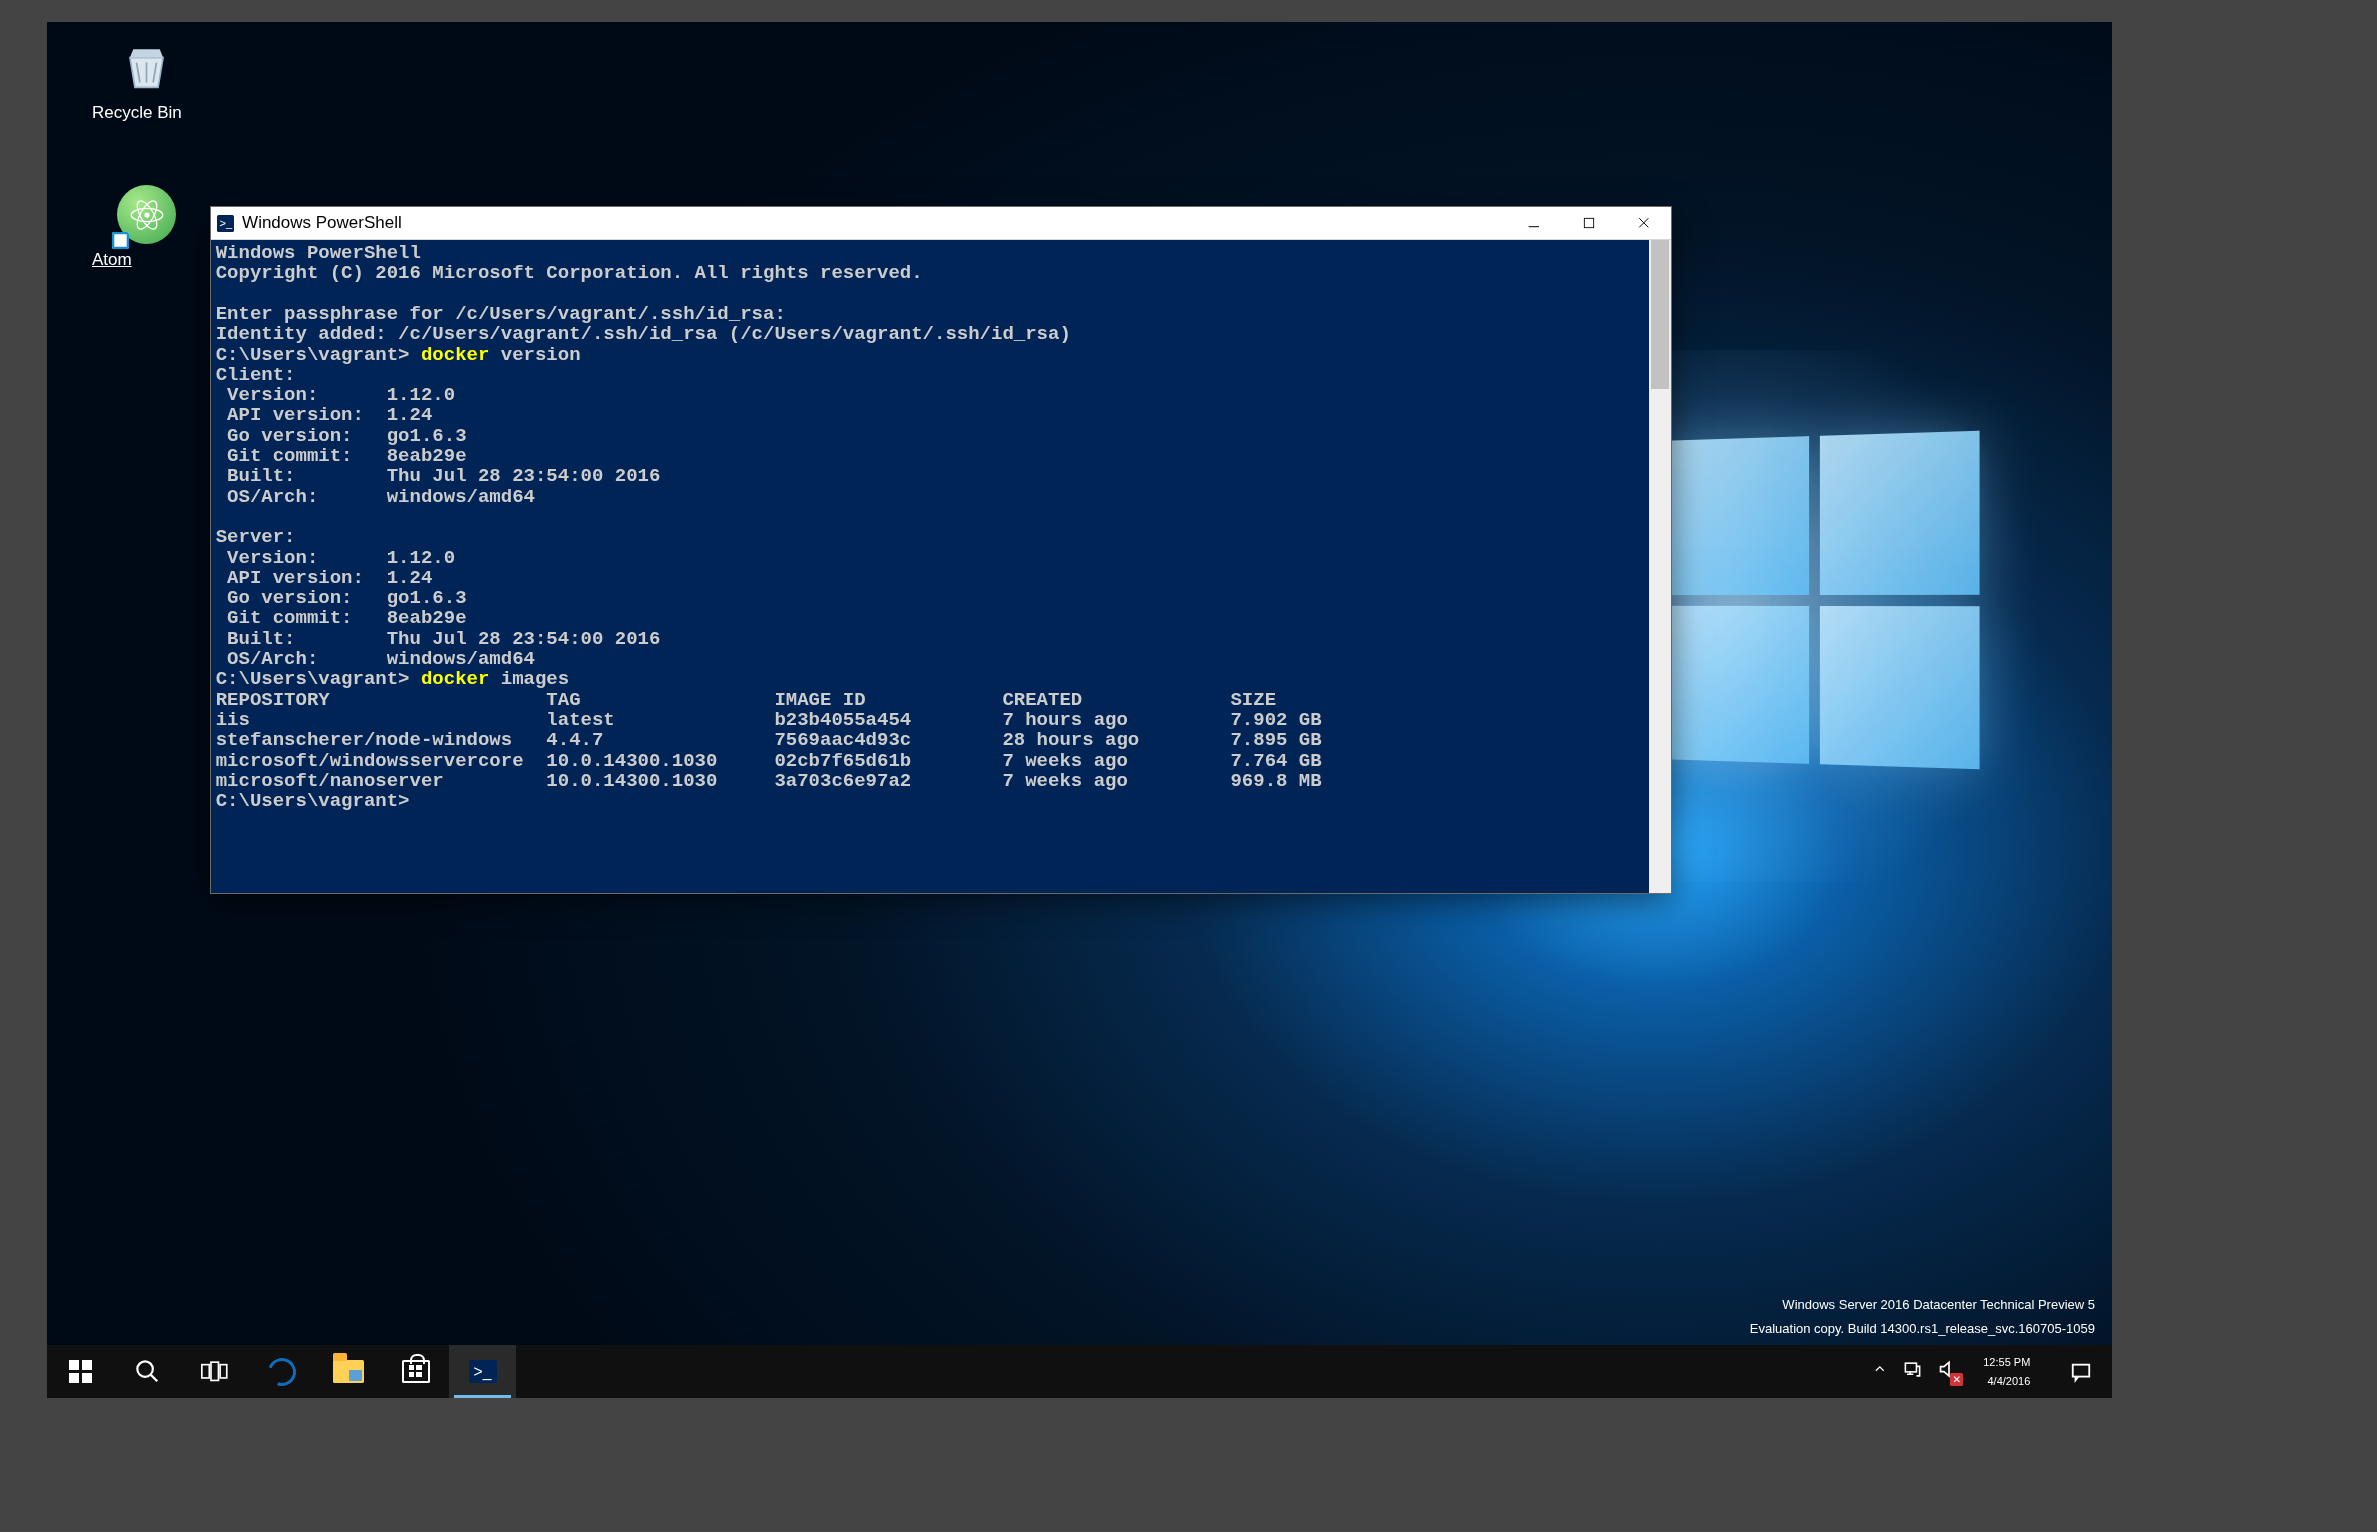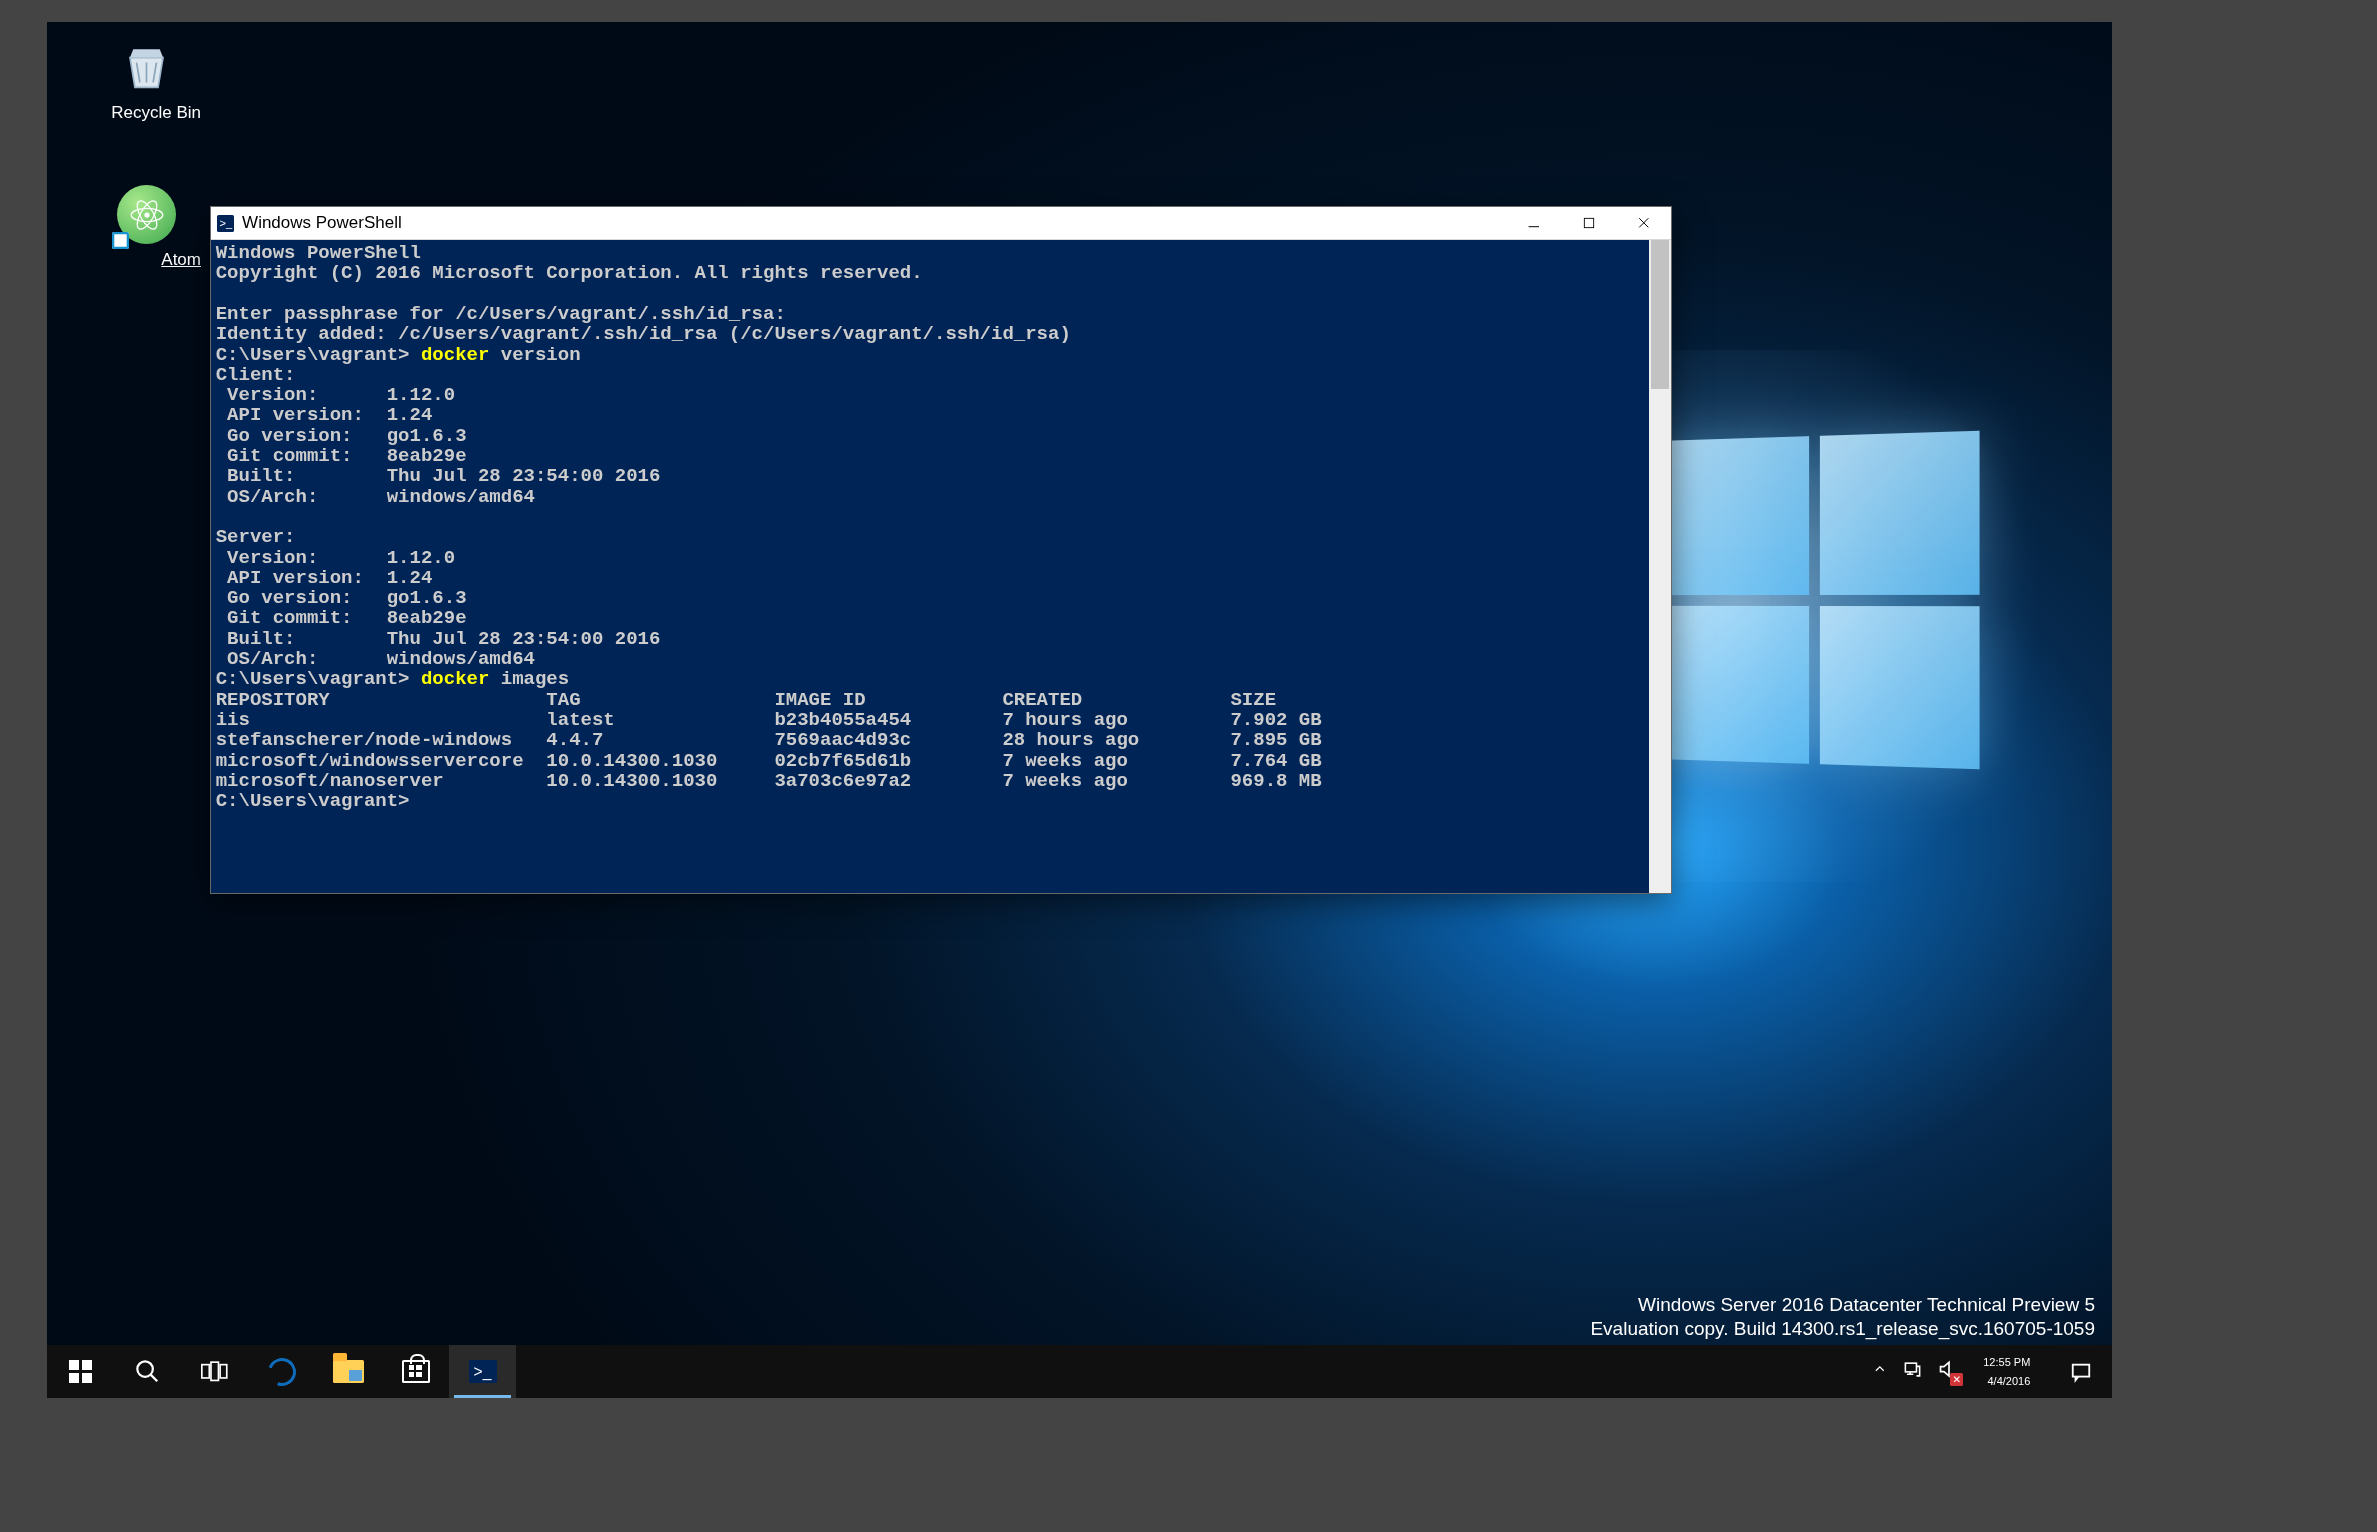--- a/index.html
+++ b/index.html
@@ -13,21 +13,21 @@
   .win-logo {
     position: absolute; left: 1603px; top: 414px; width: 328px; height: 328px;
     display: grid; grid-template-columns: 1fr 1fr; grid-template-rows: 1fr 1fr; gap: 11px;
     transform: perspective(1095px) rotateY(-12deg);
     opacity: .9;
   }
   .win-logo div { background: linear-gradient(135deg,#bfe8ff,#5fbff7); box-shadow: 0 0 47px rgba(130,210,255,.35); }
   .glow { position:absolute; left:1533px; top:328px; width:501px; height:532px;
           background: radial-gradient(circle at 30% 50%, rgba(255,255,255,.5), rgba(120,200,255,.15) 40%, transparent 70%); }
 
-  .desk-icon { position: absolute; width: 109px; text-align: right; color: #fff; font-size: 17px; }
+  .desk-icon { position: absolute; width: 109px; text-align: left; color: #fff; font-size: 17px; }
   .desk-icon .ico { width: 59px; height: 59px; margin: 0 auto 6.3px; display:flex;align-items:center;justify-content:center; }
   .recycle .ico svg { width: 53px; height: 53px; }
   .atom .ico { background: radial-gradient(circle at 35% 30%, #a6e88a, #3fa84f); border-radius: 50%; position:relative; }
   .atom .ico::before { content:""; position:absolute; left:-4.7px; bottom:-4.7px; width:17px; height:17px; background:#fff; border-radius:2.3px;
                        box-shadow: inset 0 0 0 2.3px #1691d0; }
 
   .ps-window {
     position: absolute; left: 163px; top: 184px; width: 1462px; height: 688px;
     background: #fff; border: 0.8px solid #6a6a6a; box-shadow: 0 7.8px 31px rgba(0,0,0,.5);
     display: flex; flex-direction: column;
@@ -35,21 +35,21 @@
   .titlebar { height: 33px; background: #fff; display: flex; align-items: center; padding-left: 6.3px; border-bottom: 0.8px solid #d8d8d8; }
   .titlebar .ps-icon { width: 17px; height: 17px; background:#012456; color:#fff; font-size:11px; display:flex;align-items:center;justify-content:center;border-radius:1.6px; }
   .titlebar .title { margin-left: 7.8px; font-size: 17px; color:#000; flex:1; }
   .wbtn { width: 55px; height: 33px; display:flex;align-items:center;justify-content:center; font-size:17px; color:#000; }
   .ps-body { flex:1; background:#012456; color:#cccccc; font-family: Consolas, "Courier New", monospace;
              font-size: 19px; line-height: 20.3px; padding: 3.1px 3.1px 3.1px 4.7px; position:relative; white-space: pre; overflow:hidden;font-weight:bold;}
   .ps-body .yl { color: #ffff00; }
   .ps-scroll { position:absolute; right:0; top:0; bottom:0; width:22px; background:#efefef; }
   .ps-scroll .thumb { position:absolute; left:1.6px; right:1.6px; top:0; height:149px; background:#c2c2c2; }
 
-  .watermark { position:absolute; right: 17px; bottom: 58px; color:#fff; font-size:19px; text-align:right; line-height:23.5px; }
+  .watermark { position:absolute; right: 17px; bottom: 58px; color:#fff; font-size:13px; text-align:right; line-height:23.5px; }
 
   .taskbar { position:absolute; left:0; right:0; bottom:0; height:53px; background:#101010; display:flex; align-items:stretch; }
   .tb-btn { width: 67px; display:flex; align-items:center; justify-content:center; color:#fff; position:relative; }
   .tb-btn svg { width: 26.6px; height: 26.6px; }
   .tb-btn.active { background:#2a2a2a; }
   .tb-btn.active::after { content:""; position:absolute; left:4.7px; right:4.7px; bottom:0; height:3.1px; background:#76b9ed; }
   .tb-spacer { flex:1; }
   .tray { display:flex; align-items:center; color:#fff; gap:15.6px; padding-right:4.7px; }
   .tray .i { font-size:17px; }
   .clock { text-align:right; font-size:11px; line-height:19px; padding: 0 9.4px; }

